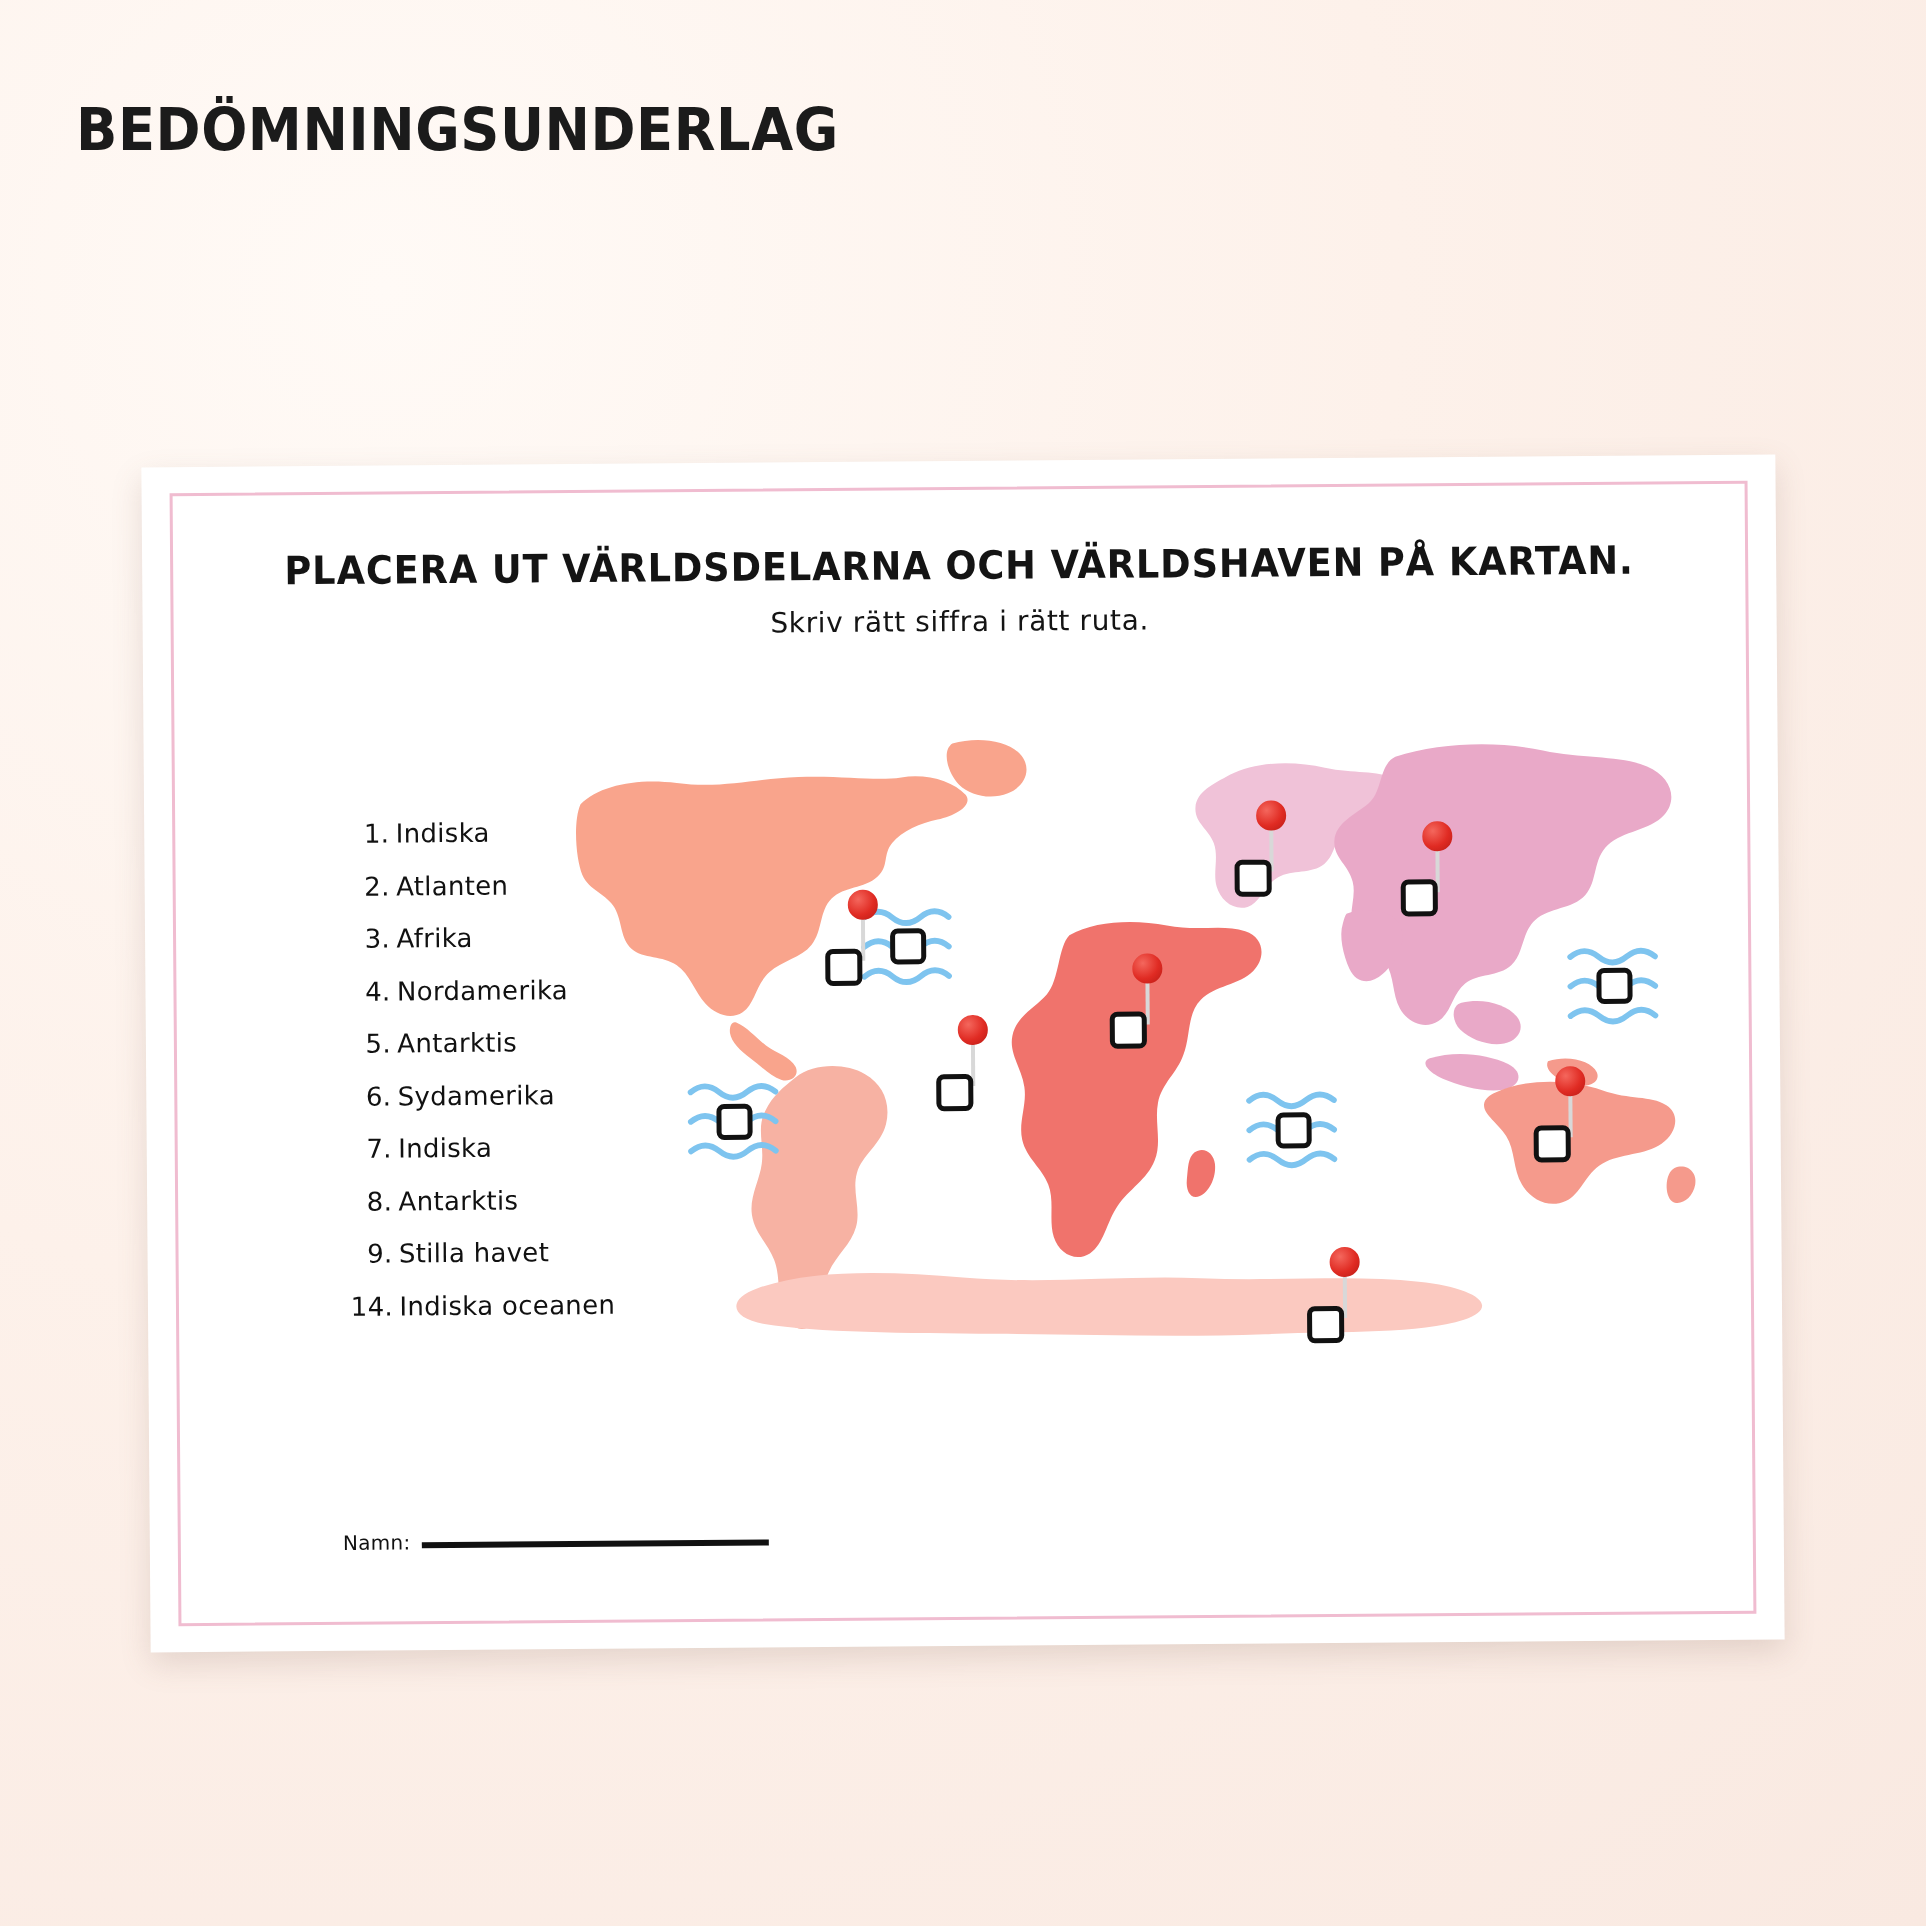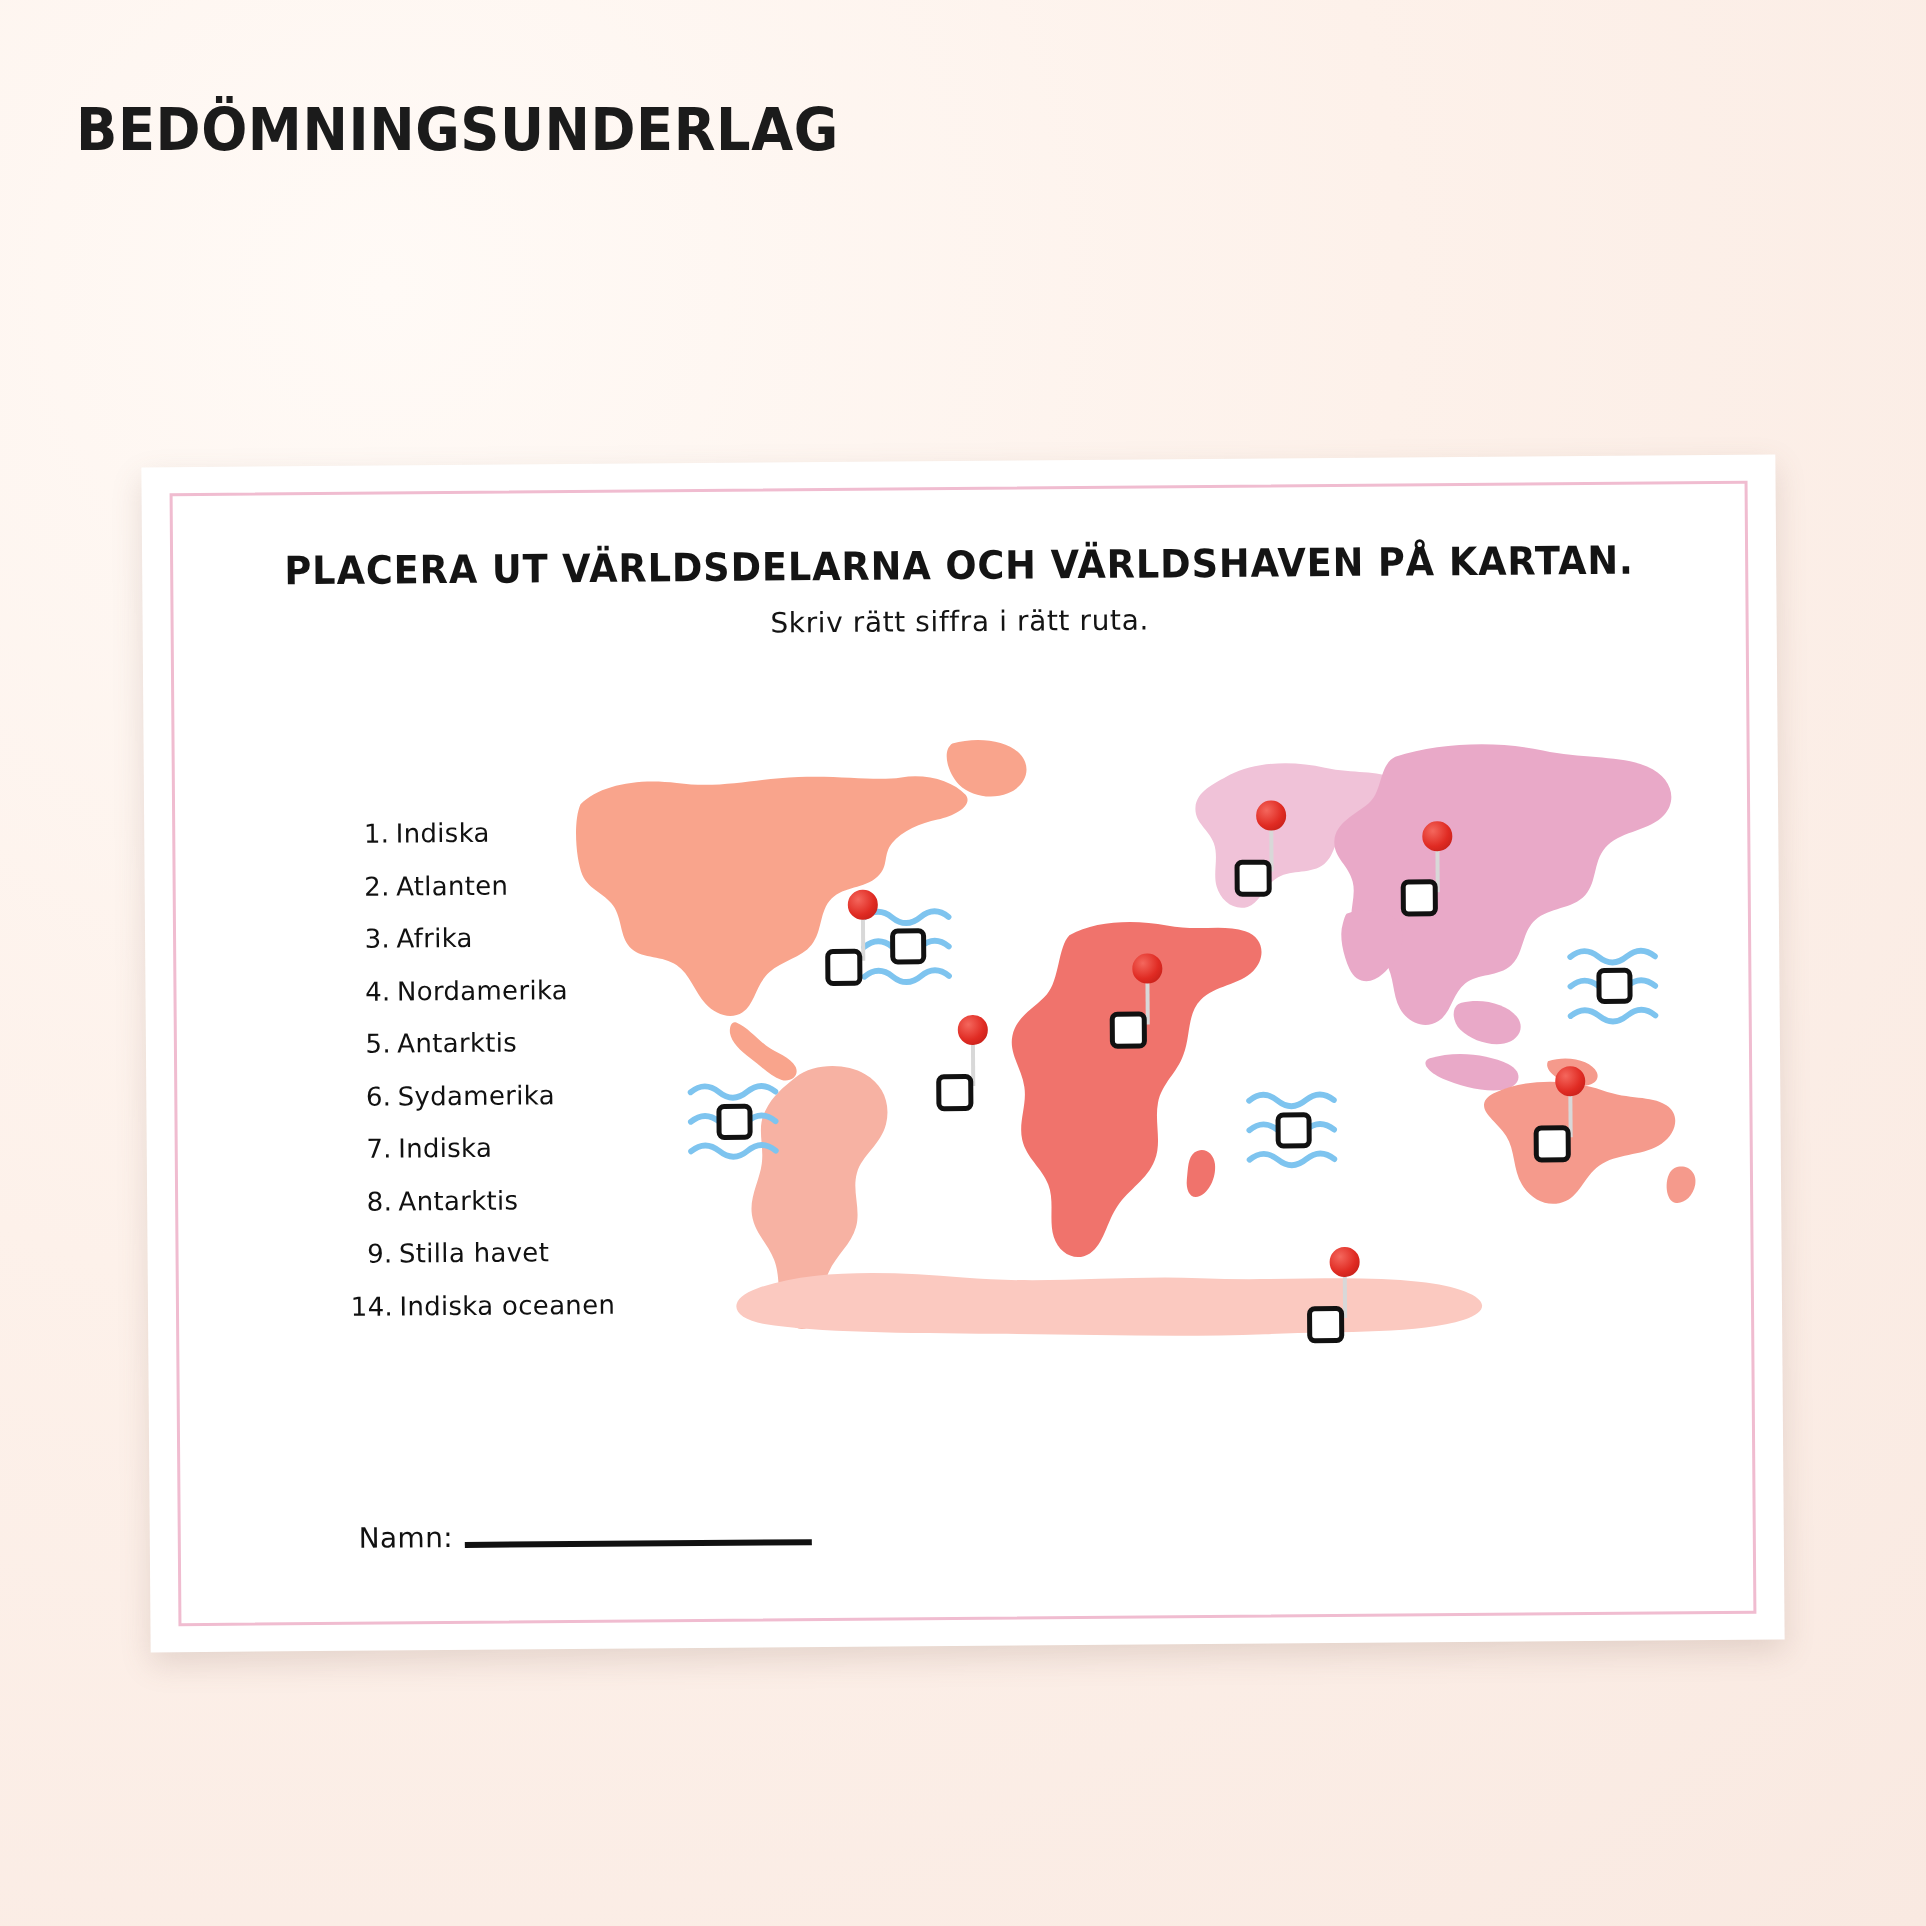--- a/index.html
+++ b/index.html
@@ -155,24 +155,23 @@
   
   .name-row {
     position: absolute;
     left: 193px;
     bottom: 96px;
     display: flex;
     align-items: flex-end;
     gap: 11.6px;
   }
   .name-label {
-    font-size: 28px;
+    font-size: 20px;
     color: #111;
     letter-spacing: 0.3px;
-    margin-left: 16px;
   }
   .name-line {
     width: 347px;
     height: 5.8px;
     background: #111;
     margin-bottom: 6.4px;
   }
 </style>
 </head>
 <body>

